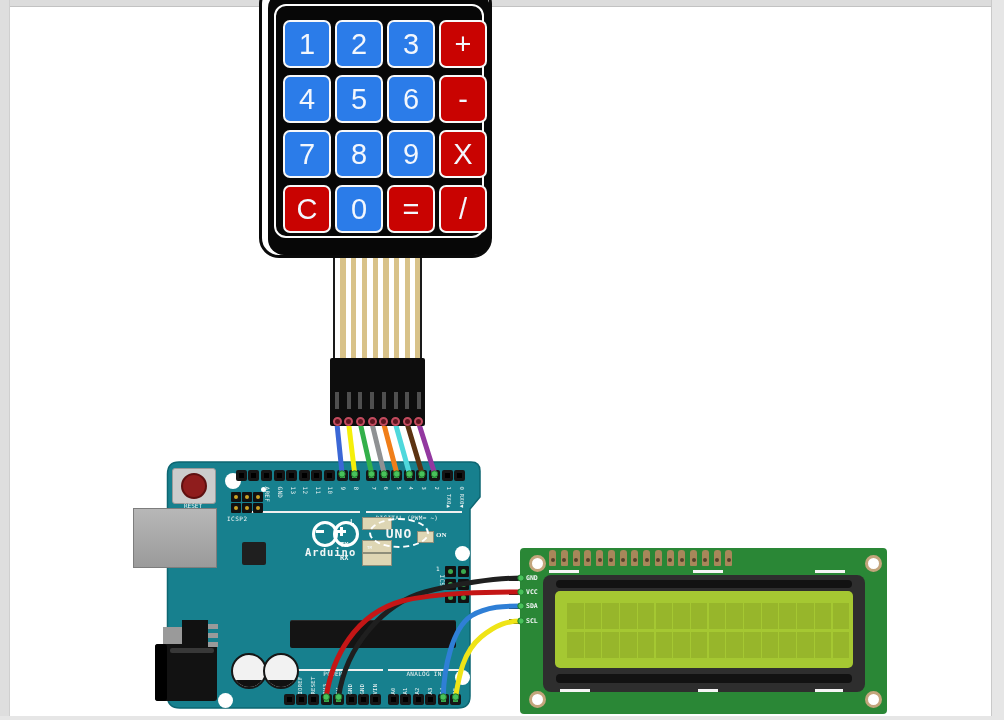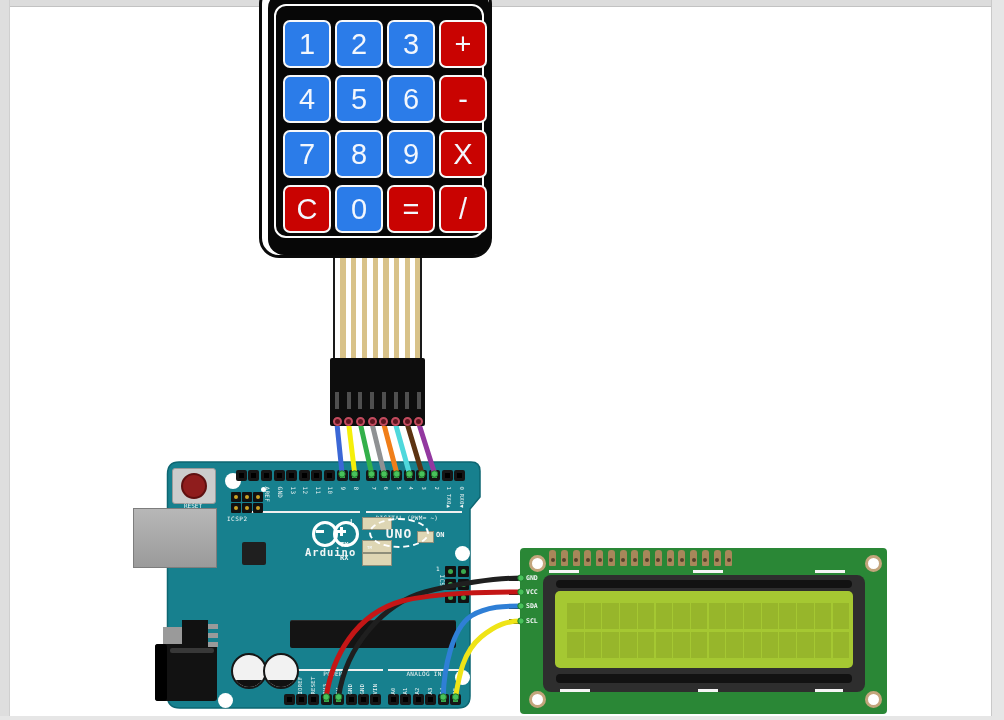--- a/index.html
+++ b/index.html
@@ -186,21 +186,21 @@
     <div class="vlab" style="left:303px;top:671px;width:60px;text-align:center;transform:none;font-size:6px;">POWER</div>
     <div class="vlab" style="left:387px;top:671px;width:74px;text-align:center;transform:none;font-size:6px;">ANALOG IN</div>
 
     <div class="led" style="left:362px;top:517px;width:28px;height:11px;"></div>
     <div class="hlab" style="left:350px;top:519px;">L</div>
     <div class="led" style="left:362px;top:540px;width:28px;height:11px;"></div>
     <div class="hlab" style="left:340px;top:542px;">TX</div>
     <div class="led" style="left:362px;top:553px;width:28px;height:11px;"></div>
     <div class="hlab" style="left:340px;top:555px;">RX</div>
     <div class="led" style="left:417px;top:531px;width:15px;height:10px;"></div>
-    <div class="hlab" style="left:436px;top:532px;">ON</div>
+    <div class="hlab" style="left:436px;top:532px;font-family:Liberation Serif, serif;">ON</div>
 
     <div class="abs" style="left:242px;top:542px;width:24px;height:23px;background:#1f1f1f;border-radius:2px;"></div>
     <div class="abs" style="left:290px;top:620px;width:166px;height:27px;background:#141414;border-top:1px solid #2b2b2b;border-radius:2px;"></div>
 
     <div class="abs" style="left:163px;top:627px;width:19px;height:17px;background:#9a9a9a;"></div>
     <div class="abs" style="left:182px;top:620px;width:26px;height:28px;background:#111;"></div>
     <div class="abs" style="left:208px;top:624px;width:10px;height:5px;background:#9a9a9a;"></div>
     <div class="abs" style="left:208px;top:633px;width:10px;height:5px;background:#9a9a9a;"></div>
     <div class="abs" style="left:208px;top:642px;width:10px;height:5px;background:#9a9a9a;"></div>
 

